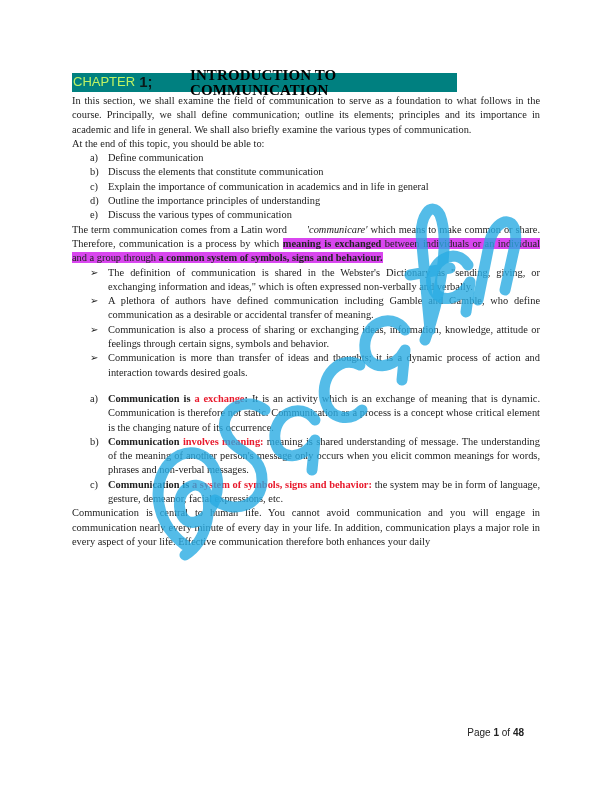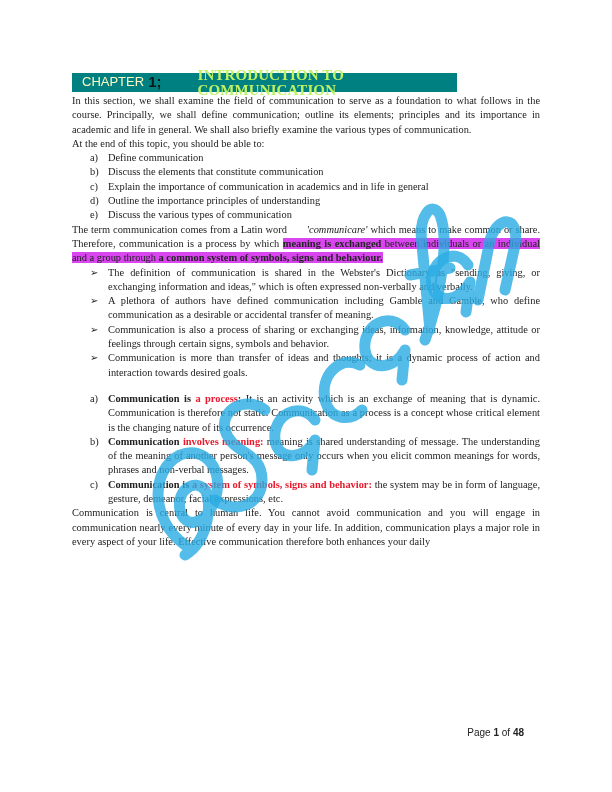--- a/index.html
+++ b/index.html
@@ -4,25 +4,25 @@
   <style>
     html, body { margin: 0; padding: 0; background: #ffffff; }
     body { width: 612px; height: 792px; position: relative; overflow: hidden;
            font-family: "DejaVu Serif", "Liberation Serif", serif; color: #222; }
     .page { position: absolute; left: 0; top: 0; width: 612px; height: 792px; }
     .content { position: absolute; left: 72px; top: 73px; width: 468px;
                font-family: "Liberation Serif", "DejaVu Serif", serif;
                font-size: 10.4px; line-height: 14.3px; }
     .chapter-band { background: #008080; height: 19px; display: flex; align-items: center;
                     width: 385px; margin-bottom: 2px; }
-    .chapter-label { font-family: "Liberation Sans", sans-serif; font-size: 13px; color: #fef9c3;
-                     padding-left: 10px; }
+    .chapter-label { font-family: "Liberation Sans", sans-serif; font-size: 13px; color: #bef264;
+                     padding-left: 1px; }
     .chapter-num { font-family: "Liberation Sans", sans-serif; font-weight: bold; font-size: 15px;
                    color: #0a1a1a; margin-left: 4px; width: 55px; }
-    .chapter-title { font-weight: bold; font-size: 15px; color: #bef264; letter-spacing: 0.1px; }
+    .chapter-title { font-weight: bold; font-size: 15px; color: #000000; letter-spacing: 0.1px; }
     p { margin: 0; text-align: justify; }
     .h2 { font-weight: bold; margin-top: 11px; display: flex; }
     .h2 .num { width: 40px; padding-left: 3px; box-sizing: border-box; }
     .h2.no-indent .num { padding-left: 0; }
     ol.alpha { list-style: none; margin: 0; padding: 0 0 0 18px; }
     ol.alpha li { display: flex; }
     ol.alpha li .mk { width: 18px; flex-shrink: 0; }
     ol.alpha li .tx { flex: 1; text-align: justify; }
     ul.arrow { list-style: none; margin: 0; padding: 0 0 0 18px; }
     ul.arrow li { display: flex; }
@@ -97,21 +97,21 @@
           <span class="mk">➢</span>
           <span class="tx">Communication is more than transfer of ideas and thoughts; it is a dynamic process of action and interaction towards desired goals.</span>
         </li>
     </ul>
 
     <div class="spacer"></div>
 
     <ol class="alpha">
       <li>
           <span class="mk">a)</span>
-          <span class="tx"><span class="b">Communication is </span><span class="red">a process</span><span class="b">:</span><span> It is an activity which is an exchange of meaning that is dynamic. Communication is therefore not static. Communication as a process is a concept whose critical element is the changing nature of its occurrence.</span></span>
+          <span class="tx"><span class="b">Communication is </span><span class="red">a exchange</span><span class="b">:</span><span> It is an activity which is an exchange of meaning that is dynamic. Communication is therefore not static. Communication as a process is a concept whose critical element is the changing nature of its occurrence.</span></span>
         </li>
       <li>
           <span class="mk">b)</span>
           <span class="tx"><span class="b">Communication </span><span class="red">involves meaning</span><span class="red">:</span><span> meaning is shared understanding of message. The understanding of the meaning of another person's message only occurs when you elicit common meanings for words, phrases and non-verbal messages.</span></span>
         </li>
       <li>
           <span class="mk">c)</span>
           <span class="tx"><span class="b">Communication is </span><span class="red">a system of symbols, signs and behavior</span><span class="red">:</span><span> the system may be in form of language, gesture, demeanor, facial expressions, etc.</span></span>
         </li>
     </ol>

